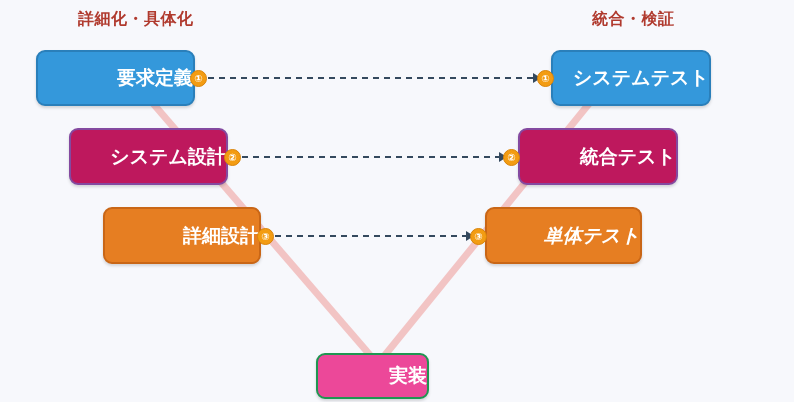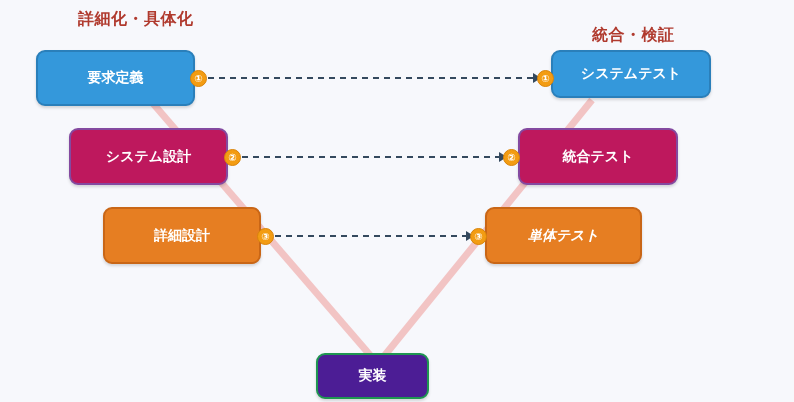--- a/index.html
+++ b/index.html
@@ -8,33 +8,33 @@
     background: #f7f8fc;
     font-family: "DejaVu Sans", "Liberation Sans", sans-serif;
     position: relative;
   }
   .heading {
     position: absolute; top: 9px;
     font-size: 16px; font-weight: bold; color: #b03a2e;
     letter-spacing: 0.5px;
   }
   #h-left { left: 62px; padding-left: 16px; }
-  #h-right { left: 592px; margin-top: 16px; }
+  #h-right { left: 592px; }
   svg.lines { position: absolute; left: 0; top: 0; }
   .box {
     position: absolute;
-    display: flex; align-items: center; justify-content: center;
-    color: #fff; font-weight: bold; font-size: 14px;
+    display: flex; align-items: center; justify-content: flex-end;
+    color: #fff; font-weight: bold; font-size: 19px;
     border-radius: 9px; box-sizing: border-box;
     box-shadow: 0 2px 3px rgba(0,0,0,0.15);
   }
   .blue { background: #3498db; border: 2px solid #2a7fba; }
   .purple { background: #be185d; border: 2px solid #8449a0; }
   .orange { background: #e67e22; border: 2px solid #c96616; }
-  .green { background: #4c1d95; border: 2px solid #1f9651; }
+  .green { background: #ec4899; border: 2px solid #1f9651; }
   .badge {
     position: absolute; width: 17px; height: 17px; border-radius: 50%;
     background: #f39c12; border: 1px solid #d9840a;
     color: #fff; font-size: 10px; font-weight: bold;
     display: flex; align-items: center; justify-content: center;
     box-sizing: border-box;
   }
 </style>
 </head>
 <body>
@@ -67,21 +67,21 @@
 
 <div class="box orange" style="left:103px;top:207px;width:158px;height:57px;">
   <span>詳細設計</span>
 </div>
 <div class="badge" style="left:257px;top:228px;">③</div>
 
 <div class="box green" style="left:316px;top:353px;width:113px;height:46px;">
   <span>実装</span>
 </div>
 
-<div class="box blue" style="left:551px;top:50px;width:160px;height:48px;">
+<div class="box blue" style="left:551px;top:50px;width:160px;height:56px;">
   <span>システムテスト</span>
 </div>
 <div class="badge" style="left:537px;top:70px;">①</div>
 
 <div class="box purple" style="left:518px;top:128px;width:160px;height:57px;">
   <span>統合テスト</span>
 </div>
 <div class="badge" style="left:503px;top:149px;">②</div>
 
 <div class="box orange" style="left:485px;top:207px;width:157px;height:57px;font-style:italic;">

